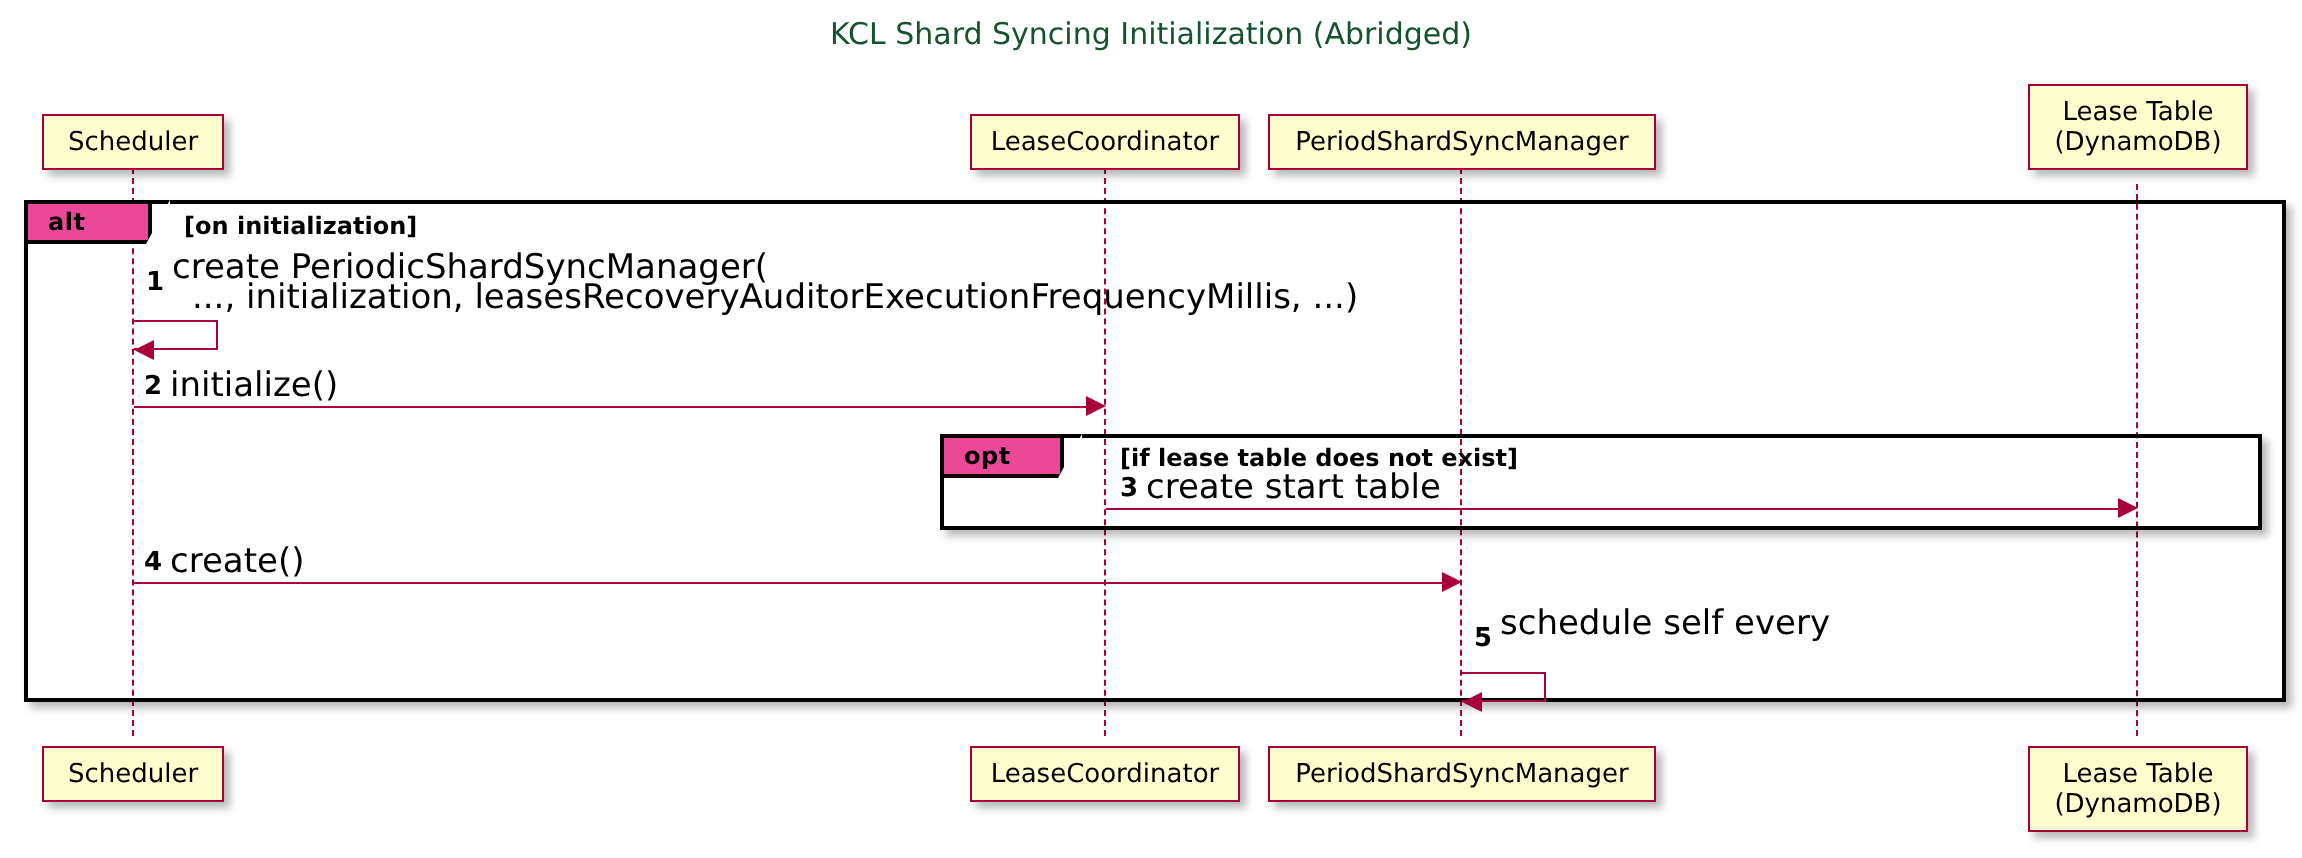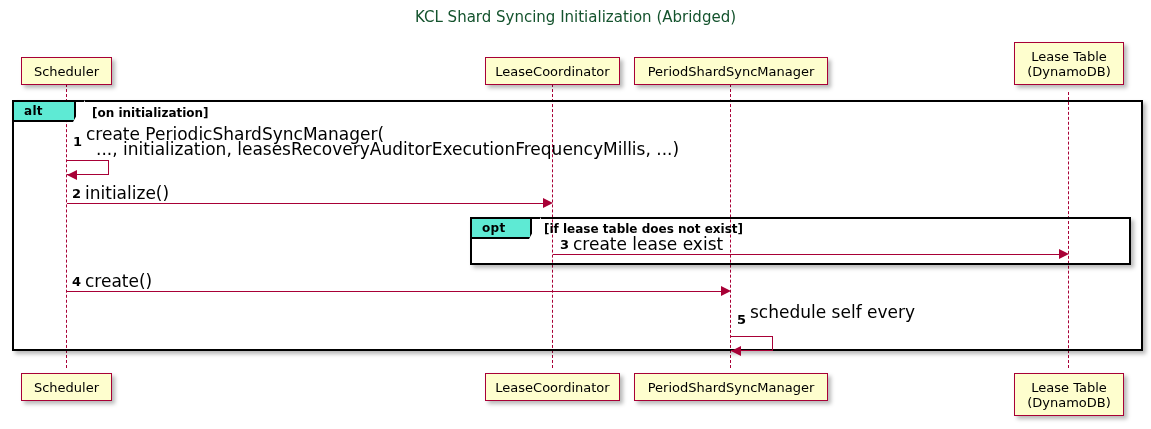--- a/index.html
+++ b/index.html
@@ -64,21 +64,21 @@
   .fragment {
     position: absolute;
     box-sizing: border-box;
     border: 2px solid #000000;
     background: transparent;
     box-shadow: 3px 3px 4px rgba(0,0,0,0.28);
   }
   .frag-tab {
     position: absolute;
     box-sizing: border-box;
-    background: #5eead4;
+    background: #ec4899;
     border-right: 2px solid #000000;
     border-bottom: 2px solid #000000;
     height: 20px;
     font-size: 12px;
     font-weight: bold;
     color: #000000;
     display: flex;
     align-items: center;
     padding-left: 10px;
     letter-spacing: 0.3px;
@@ -155,35 +155,35 @@
   <div class="lifeline" style="left:552px; top:84px; height:284px;"></div>
   <div class="lifeline" style="left:730px; top:84px; height:284px;"></div>
   <div class="lifeline" style="left:1068px; top:92px; height:276px;"></div>
 
   <div class="fragment" style="left:12px; top:100px; width:1131px; height:251px;"></div>
   <div class="frag-tab" style="left:14px; top:102px; width:62px;">alt</div>
   <div class="frag-label" style="left:92px; top:106px;">[on initialization]</div>
 
   <div class="fragment" style="left:470px; top:217px; width:661px; height:48px;"></div>
   <div class="frag-tab" style="left:472px; top:219px; width:60px;">opt</div>
-  <div class="frag-label" style="left:544px; top:222px;">[if lease table does not exist]</div>
+  <div class="frag-label" style="left:560px; top:222px;">[if lease table does not exist]</div>
 
   <div class="msg-text" style="left:86px; top:127px;">create PeriodicShardSyncManager(</div>
   <div class="msg-text" style="left:96px; top:142px;">..., initialization, leasesRecoveryAuditorExecutionFrequencyMillis, ...)</div>
   <div class="msg-num" style="left:73px; top:134px;">1</div>
   <div class="self-loop" style="left:67px; top:160px; width:42px; height:15px;"></div>
   <div class="arrow-left" style="left:67px; top:170px;"></div>
 
   <div class="msg-num" style="left:72px; top:186px;">2</div>
   <div class="msg-text" style="left:85px; top:186px;">initialize()</div>
   <div class="msg-line" style="left:67px; top:203px; width:476px;"></div>
   <div class="arrow-right" style="left:543px; top:198px;"></div>
 
   <div class="msg-num" style="left:560px; top:237px;">3</div>
-  <div class="msg-text" style="left:573px; top:237px;">create lease exist</div>
+  <div class="msg-text" style="left:573px; top:237px;">create start table</div>
   <div class="msg-line" style="left:553px; top:254px; width:506px;"></div>
   <div class="arrow-right" style="left:1059px; top:249px;"></div>
 
   <div class="msg-num" style="left:72px; top:274px;">4</div>
   <div class="msg-text" style="left:85px; top:274px;">create()</div>
   <div class="msg-line" style="left:67px; top:291px; width:654px;"></div>
   <div class="arrow-right" style="left:721px; top:286px;"></div>
 
   <div class="msg-text" style="left:750px; top:305px;">schedule self every</div>
   <div class="msg-num" style="left:737px; top:312px;">5</div>

